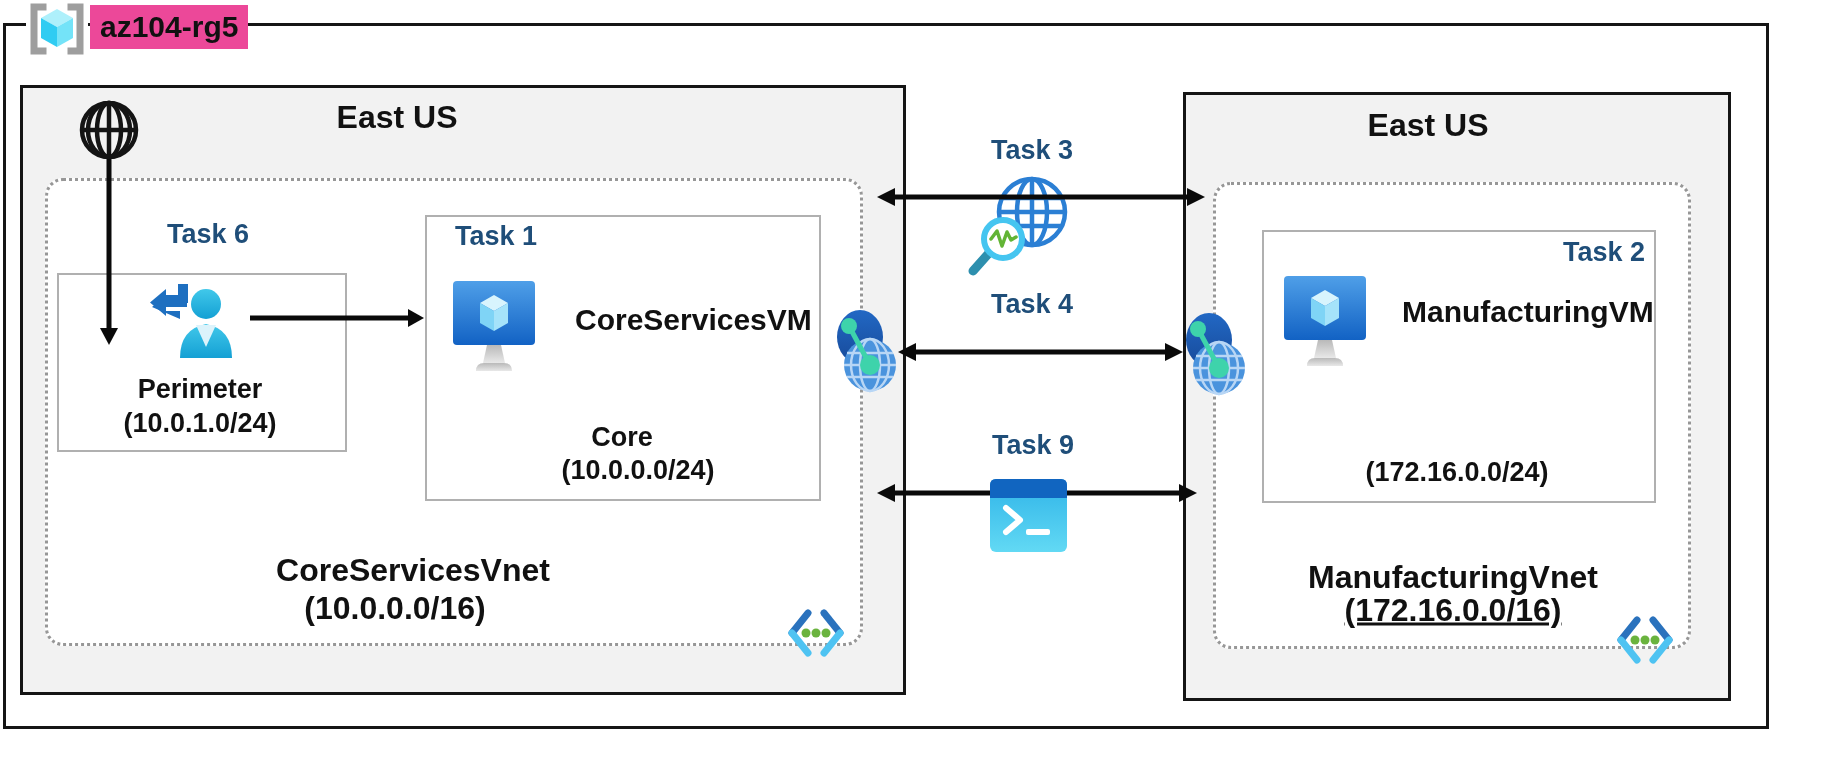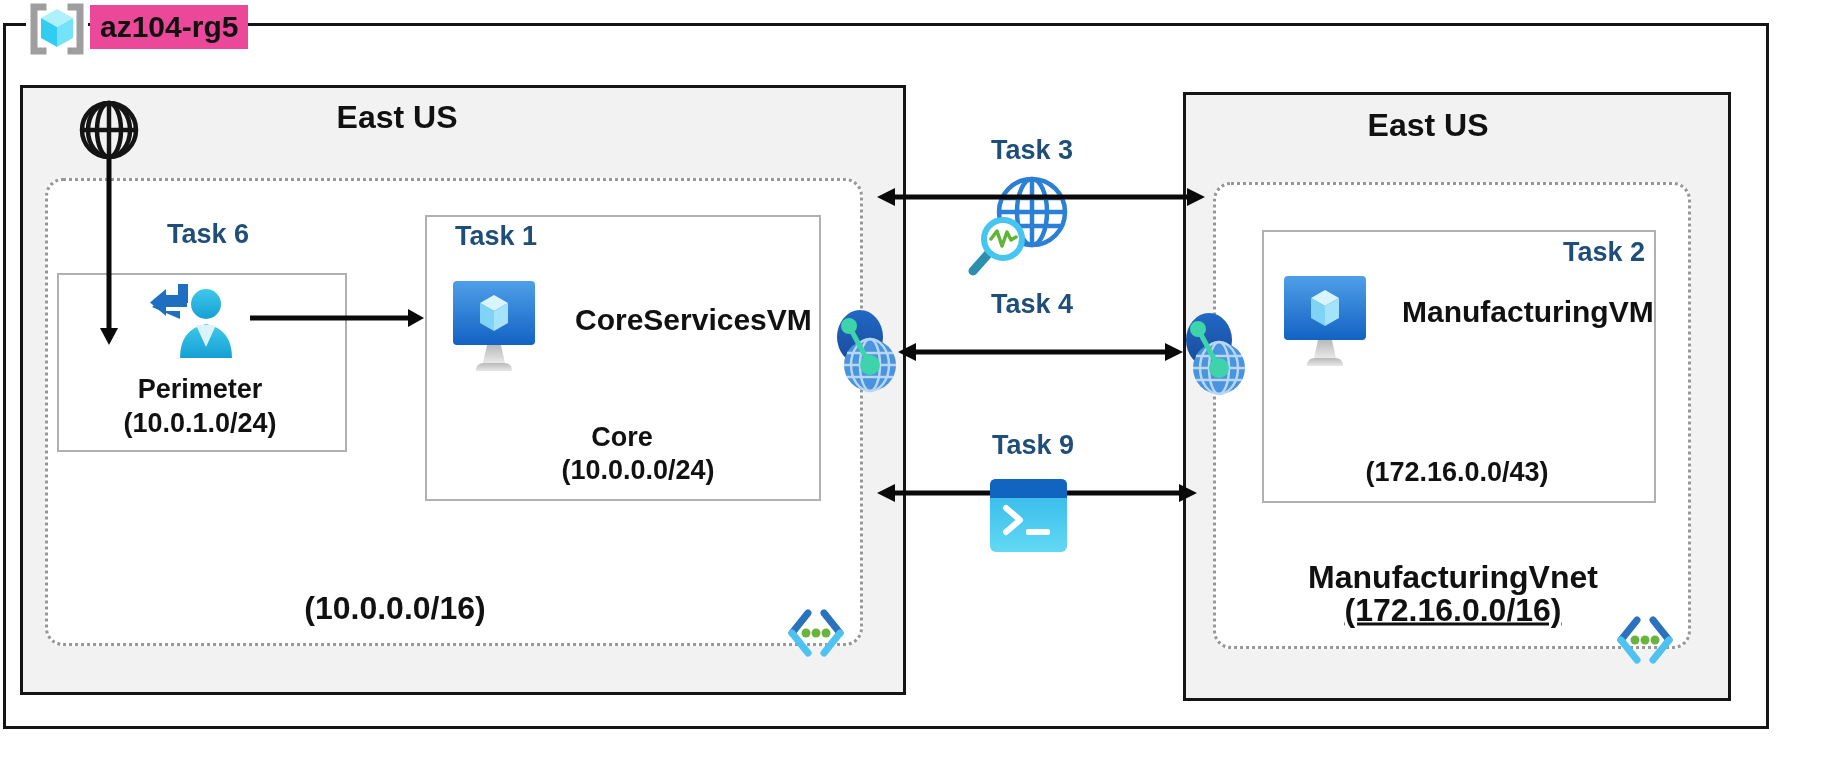--- a/index.html
+++ b/index.html
@@ -142,32 +142,33 @@
     <polygon points="42,14 56,22 42,30 28,22" fill="#d8f4fd"></polygon>
     <polygon points="28,22 42,30 42,50 28,42" fill="#7fd4f6"></polygon>
     <polygon points="56,22 42,30 42,50 56,42" fill="#a5e3fa"></polygon>
     <polygon points="35,64 49,64 53,82 31,82" fill="url(#stand)"></polygon>
     <path d="M24,90 Q24,82 32,82 L52,82 Q60,82 60,90 Z" fill="url(#stand)"></path>
   </svg>
   <div class="abs lbl t30 vcenter" style="left:563px;top:320px;">CoreServicesVM</div>
   <div class="abs lbl t27 center" style="left:622px;top:437px;">Core</div>
   <div class="abs lbl t27 center" style="left:622px;top:470px;margin-left:16px;">(10.0.0.0/24)</div>
 
+  <div class="abs lbl t28 center" style="left:413px;top:570px;">CoreServicesVnet</div>
   <div class="abs lbl t28 center" style="left:395px;top:608px;">(10.0.0.0/16)</div>
 
   <svg class="abs" style="left:1283px;top:276px;" width="84" height="96" viewBox="0 0 84 96">
     <rect x="1" y="0" width="82" height="64" rx="4" fill="url(#mon)"></rect>
     <polygon points="42,14 56,22 42,30 28,22" fill="#d8f4fd"></polygon>
     <polygon points="28,22 42,30 42,50 28,42" fill="#7fd4f6"></polygon>
     <polygon points="56,22 42,30 42,50 56,42" fill="#a5e3fa"></polygon>
     <polygon points="35,64 49,64 53,82 31,82" fill="url(#stand)"></polygon>
     <path d="M24,90 Q24,82 32,82 L52,82 Q60,82 60,90 Z" fill="url(#stand)"></path>
   </svg>
   <div class="abs lbl t30 vcenter" style="left:1390px;top:312px;">ManufacturingVM</div>
-  <div class="abs lbl t27 center" style="left:1457px;top:472px;">(172.16.0.0/43)</div>
+  <div class="abs lbl t27 center" style="left:1457px;top:472px;">(172.16.0.0/24)</div>
 
   <div class="abs lbl t28 center" style="left:1453px;top:577px;">ManufacturingVnet</div>
   <div class="abs lbl t28 center" style="left:1453px;top:610px;text-decoration:underline;">(172.16.0.0/16)</div>
 
   <svg class="abs" style="left:836px;top:309px;z-index:3;" width="60" height="88" viewBox="0 0 60 88">
     <defs>
       <linearGradient id="pe" x1="0" y1="0" x2="0" y2="1">
         <stop offset="0" stop-color="#2268c4"></stop>
           <stop offset="1" stop-color="#174a9a"></stop>
       </linearGradient>

